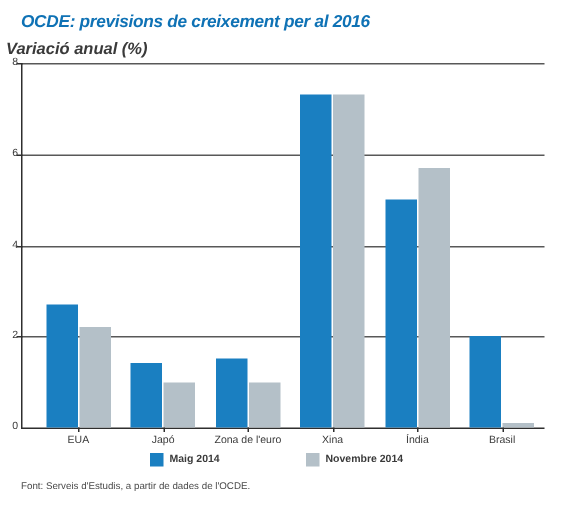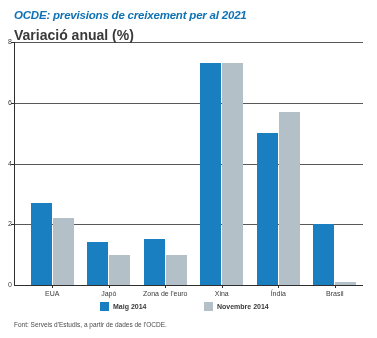--- a/index.html
+++ b/index.html
@@ -2,22 +2,22 @@
 <html><head>
 <meta charset="utf-8">
 <style>
   html,body{margin:0;padding:0;}
   body{width:377px;height:338px;background:#ffffff;
        font-family:"Liberation Sans",sans-serif;overflow:hidden;position:relative;}
   #root{position:absolute;inset:0;background:#ffffff;}
 
   .title{position:absolute;left:14px;top:9px;font-size:11.5px;font-weight:bold;
          font-style:italic;color:#0f72b5;letter-spacing:-0.2px;white-space:nowrap;}
-  .subtitle{position:absolute;left:14px;top:27px;font-size:14px;font-weight:bold;
-            color:#3a3a3a;white-space:nowrap;}
+  .subtitle{position:absolute;left:4px;top:27px;font-size:11px;font-weight:bold;
+            font-style:italic;color:#3a3a3a;white-space:nowrap;}
 
   .plot{position:absolute;left:14px;top:42px;width:349px;height:244px;}
 
   .axis-y{position:absolute;left:0;top:0;width:1px;height:244px;background:#2e2e2e;}
   .axis-x{position:absolute;left:0;bottom:0;width:349px;height:1px;background:#2e2e2e;}
 
   .grid{position:absolute;left:0;width:349px;height:1px;background:#3b3b3b;opacity:.85;}
   .tickmark{position:absolute;left:-3px;width:4px;height:1px;background:#2e2e2e;}
   .ylab{position:absolute;left:-12px;font-size:7px;color:#3a3a3a;
         width:10px;text-align:right;transform:translateY(-4px);}
@@ -38,21 +38,21 @@
   .lgt{font-size:7px;font-weight:bold;color:#3a3a3a;white-space:nowrap;}
 
   .source{position:absolute;left:14px;top:321px;font-size:6.5px;
           color:#4a4a4a;white-space:nowrap;}
 </style>
 </head>
 <body>
 
 <div id="root">
 
-  <div class="title">OCDE: previsions de creixement per al 2021</div>
+  <div class="title">OCDE: previsions de creixement per al 2016</div>
   <div class="subtitle">Variació anual (%)</div>
 
   <div class="plot" id="plot">
     <div class="axis-y"></div>
     <div class="axis-x"></div>
     <div id="grid-layer">
         <div class="grid" style="top: 182.25px;"></div>
         <div class="tickmark" style="top: 182.25px;"></div>
         <div class="grid" style="top: 121.5px;"></div>
         <div class="tickmark" style="top: 121.5px;"></div>

